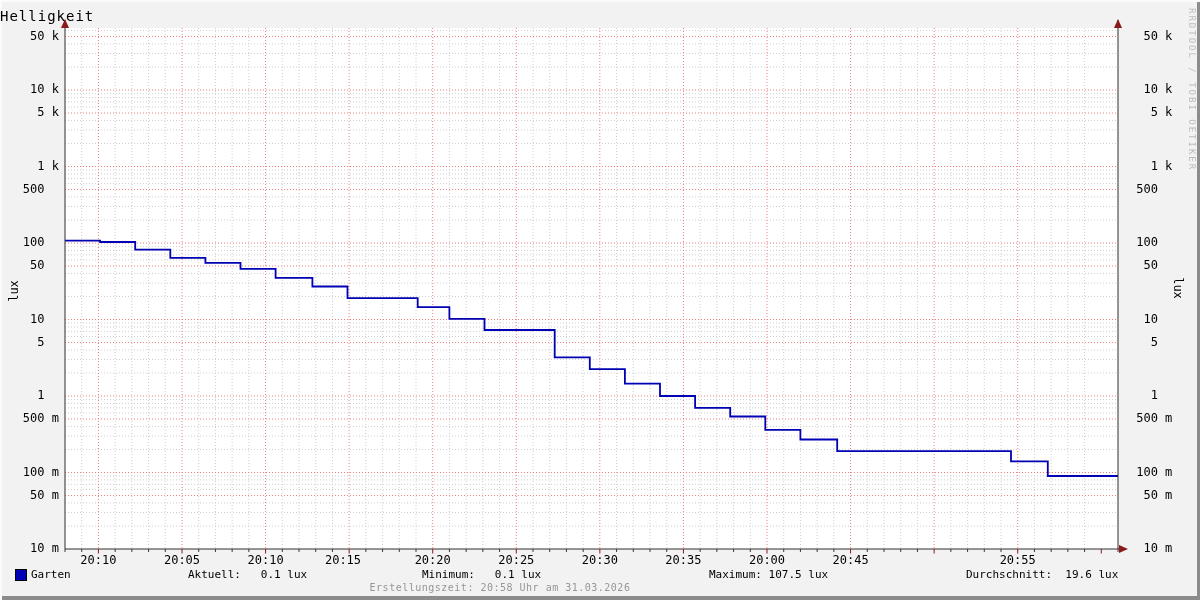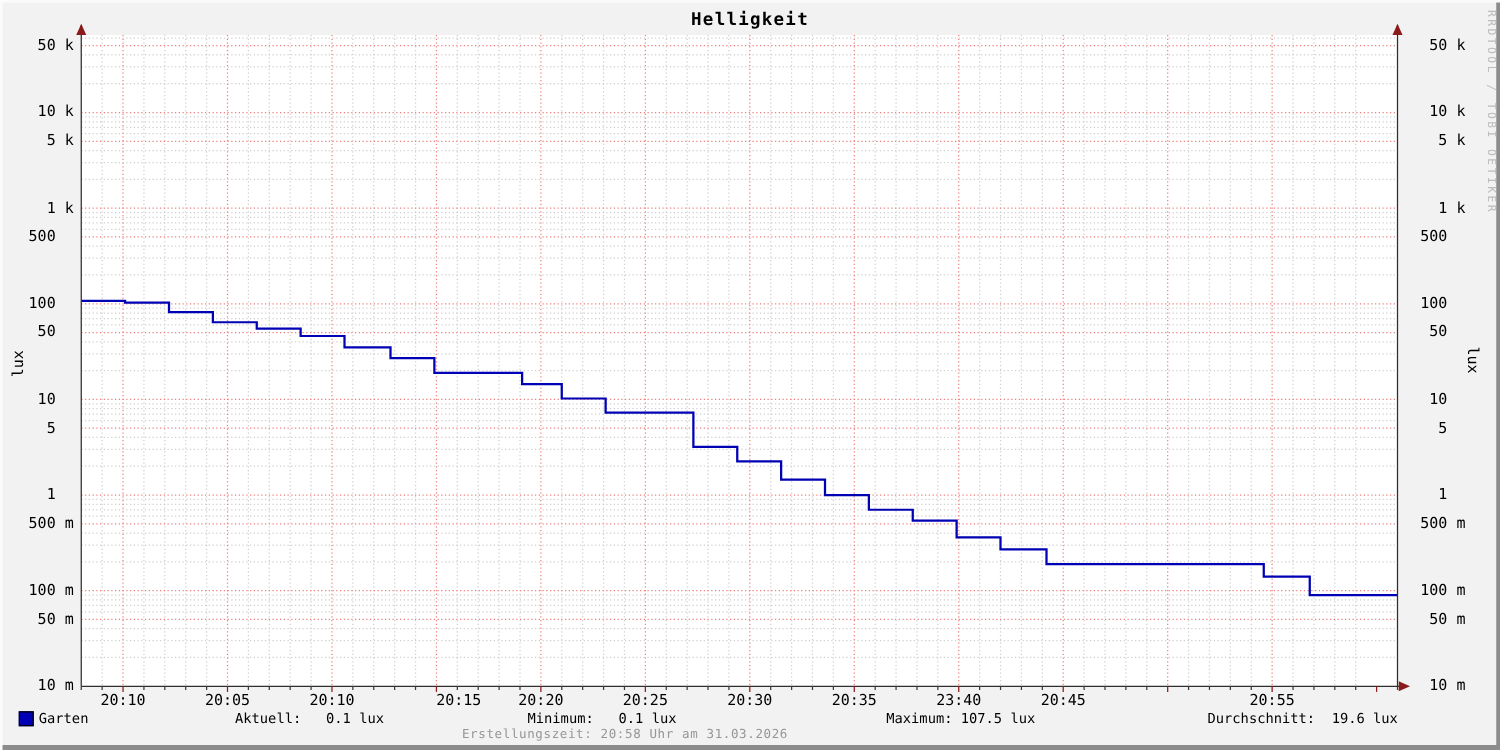--- a/index.html
+++ b/index.html
@@ -7,21 +7,21 @@
     position:relative;
     width:1200px;height:600px;
     background:#f2f2f2;
     font-family:"DejaVu Sans Mono","Liberation Mono",monospace;
     overflow:hidden;
     box-shadow: inset 2px 2px 0 #fbfbfb, inset -3px -4px 0 #8c8c8c, inset -1px -1px 0 #6f6f6f;
   }
   #chart-svg{position:absolute;left:0;top:0;}
   .title{
     position:absolute;left:0;top:8px;width:1200px;
-    text-align:center;font-size:14px;font-weight:bold;color:#000;
+    font-size:14px;font-weight:normal;color:#000;
     letter-spacing:1px;
   }
   .ylab{position:absolute;font-size:12px;color:#000;white-space:pre;line-height:13px;}
   .ylab.left{left:13px;width:46px;text-align:right;}
   .ylab.right{left:1129px;text-align:left;}
   .xlab{position:absolute;font-size:12px;color:#000;width:60px;text-align:center;top:554px;line-height:13px;}
   .vert-unit{
     position:absolute;font-size:12px;color:#000;white-space:nowrap;
   }
   .vert-unit.left{left:-6px;top:284px;transform:rotate(-90deg);transform-origin:center;width:40px;text-align:center;}
@@ -283,22 +283,22 @@
     <div class="ylab right" style="top: 412px;"> 500 m</div>
     <div class="ylab left" style="top: 466px;"> 100 m</div>
     <div class="ylab right" style="top: 466px;"> 100 m</div>
     <div class="ylab left" style="top: 489px;">  50 m</div>
     <div class="ylab right" style="top: 489px;">  50 m</div>
     <div class="ylab left" style="top: 542px;">  10 m</div>
     <div class="ylab right" style="top: 542px;">  10 m</div>
     <div class="xlab" style="left: 68.4286px;">20:10</div>
     <div class="xlab" style="left: 152px;">20:05</div>
     <div class="xlab" style="left: 235.571px;">20:10</div>
-    <div class="xlab" style="left: 337px;">20:15</div>
+    <div class="xlab" style="left: 313px;">20:15</div>
     <div class="xlab" style="left: 402.714px;">20:20</div>
     <div class="xlab" style="left: 486.286px;">20:25</div>
     <div class="xlab" style="left: 569.857px;">20:30</div>
     <div class="xlab" style="left: 653.429px;">20:35</div>
-    <div class="xlab" style="left: 737px;">23:40</div>
+    <div class="xlab" style="left: 737px;">20:00</div>
     <div class="xlab" style="left: 820.571px;">20:45</div>
     <div class="xlab" style="left: 904.143px; margin-top: 48px;">20:50</div>
     <div class="xlab" style="left: 987.714px;">20:55</div>
   </div>
 
 </body></html>

